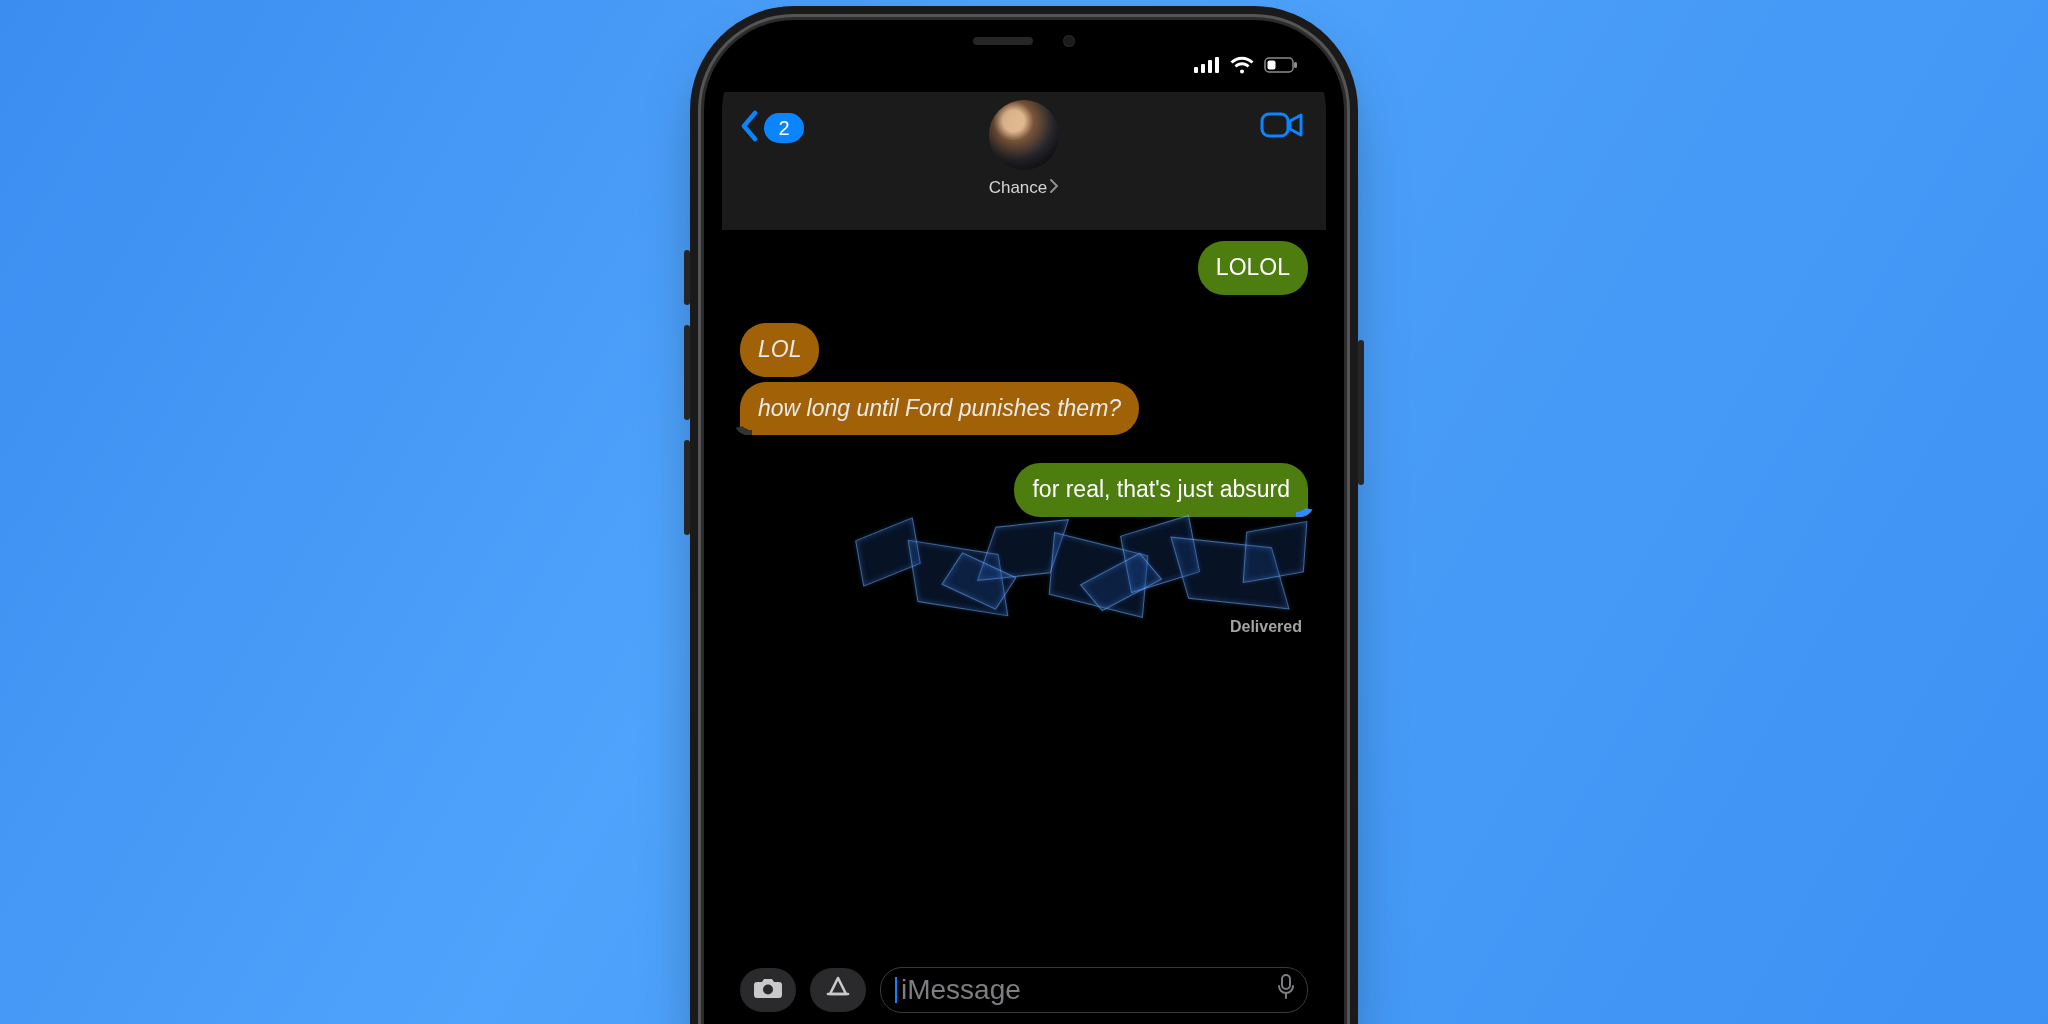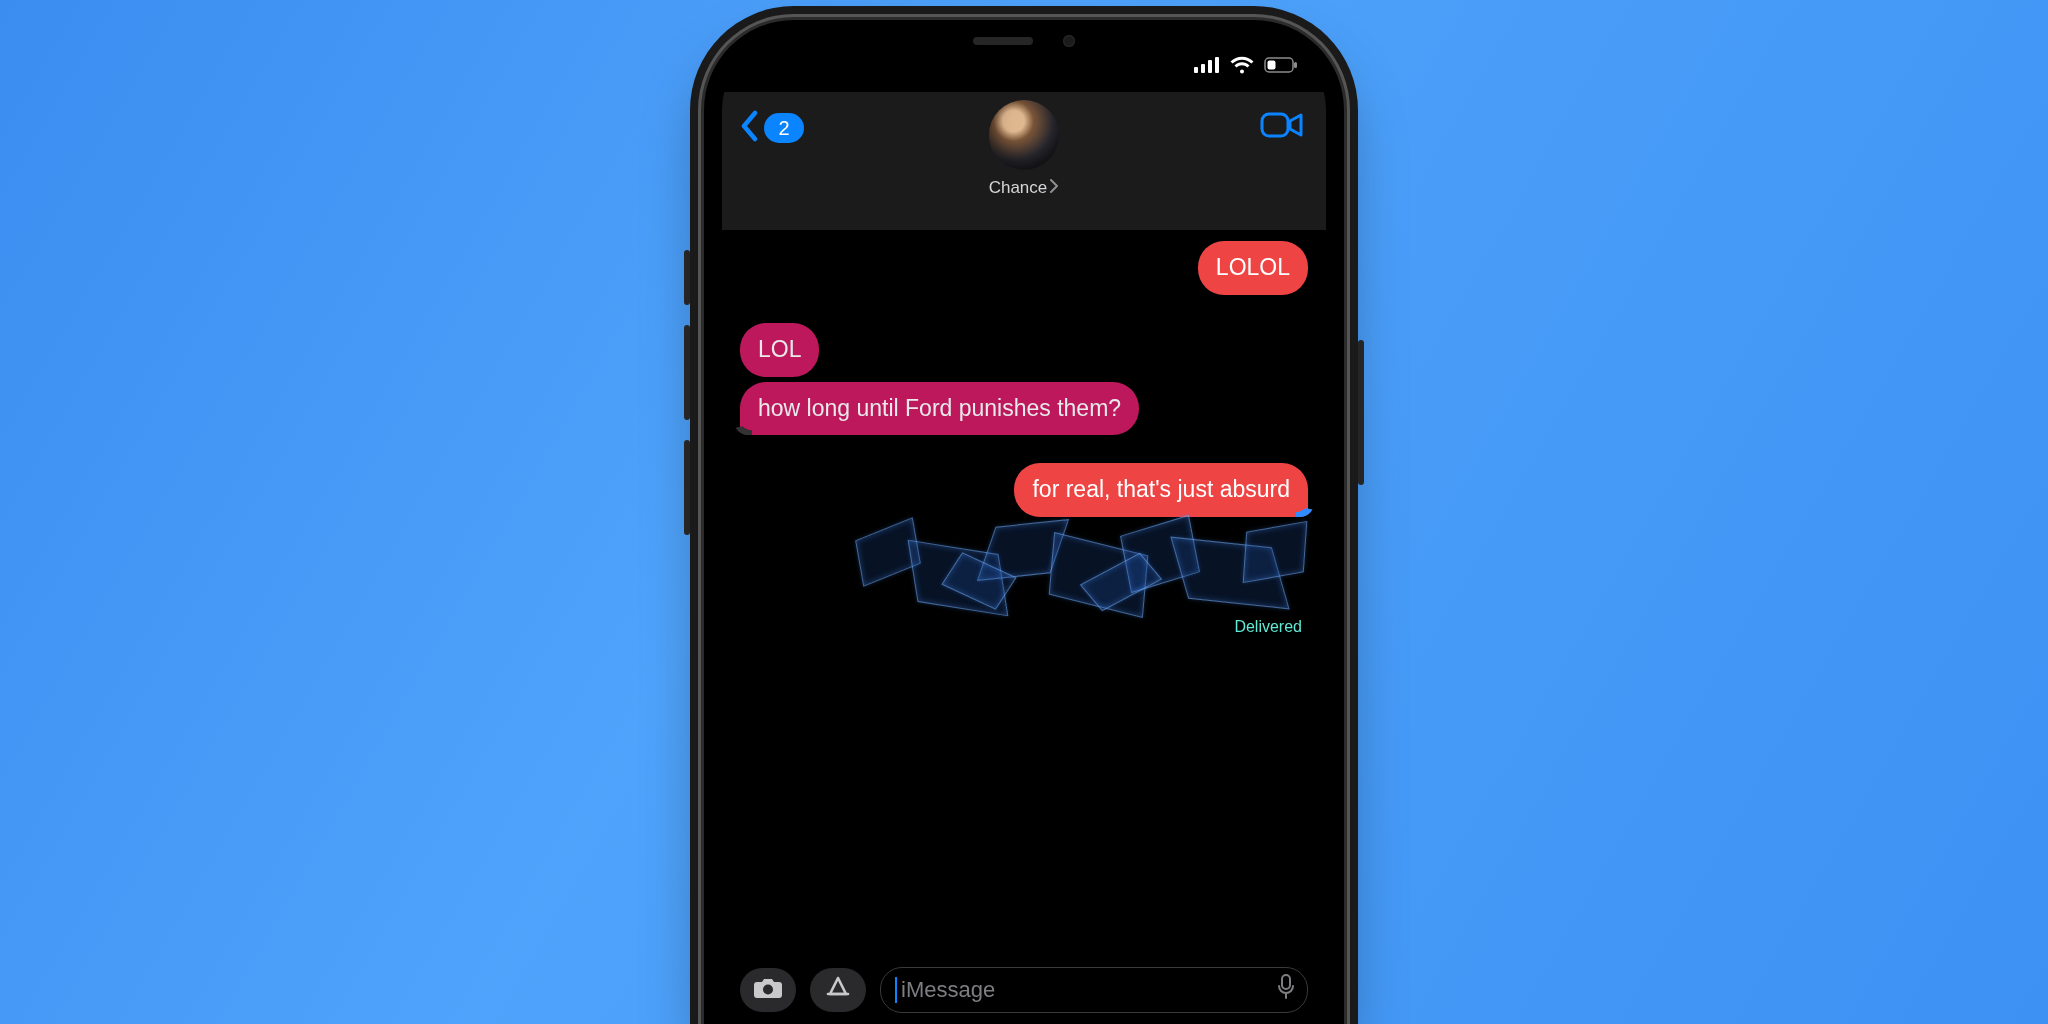--- a/index.html
+++ b/index.html
@@ -159,30 +159,31 @@
   .bubble {
     max-width: 400px;
     padding: 12px 18px 13px;
     font-size: 23px;
     line-height: 1.25;
     border-radius: 26px;
     position:relative;
     word-wrap:break-word;
   }
   .sent .bubble {
-    background:#ef4444;
+    background:#4d7c0f;
     color:#fff;
     border-bottom-right-radius: 8px;
     text-align: right;
   }
   .sent .bubble.stack { border-bottom-right-radius: 26px; } 
   .recv .bubble {
-    background:#be185d;
+    background:#a16207;
     color:#e9e9ea;
     border-bottom-left-radius: 8px;
+    font-style: italic;
   }
   .recv .bubble.stack { border-bottom-left-radius: 26px; }
   
   .sent .bubble::after,
   .recv .bubble::after {
     content:"";
     position:absolute;
     bottom:0;
     width:18px;
     height:18px;
@@ -211,23 +212,23 @@
     position:relative;
   }
   .shatter .shard {
     position:absolute;
     border:1px solid rgba(120,180,255,.55);
     background: rgba(30,80,170,.22);
     box-shadow: 0 0 6px rgba(80,150,255,.35) inset, 0 0 4px rgba(80,150,255,.25);
   }
   .delivered {
     text-align:right;
-    color:#5eead4;
+    color:#a3a3a3;
     font-size:16px;
-    font-weight:400;
+    font-weight:700;
     padding: 6px 6px 0 0;
   }
 
   
   .input-bar {
     position:absolute;
     left:18px;
     right:18px;
     bottom:4px;
     height:60px;
@@ -249,21 +250,21 @@
   .round-btn.cam-btn { width:56px; }
   .imsg-field {
     flex:1;
     height:44px;
     border:1.5px solid #3a3a3c;
     border-radius:22px;
     display:flex;
     align-items:center;
     padding: 0 14px;
     color:#7e7e82;
-    font-size:22px;
+    font-size:28px;
     position:relative;
   }
   .imsg-field .caret {
     width:2px;
     height:26px;
     background:#0b84ff;
     margin-right:4px;
   }
   .imsg-field .mic {
     position:absolute;

